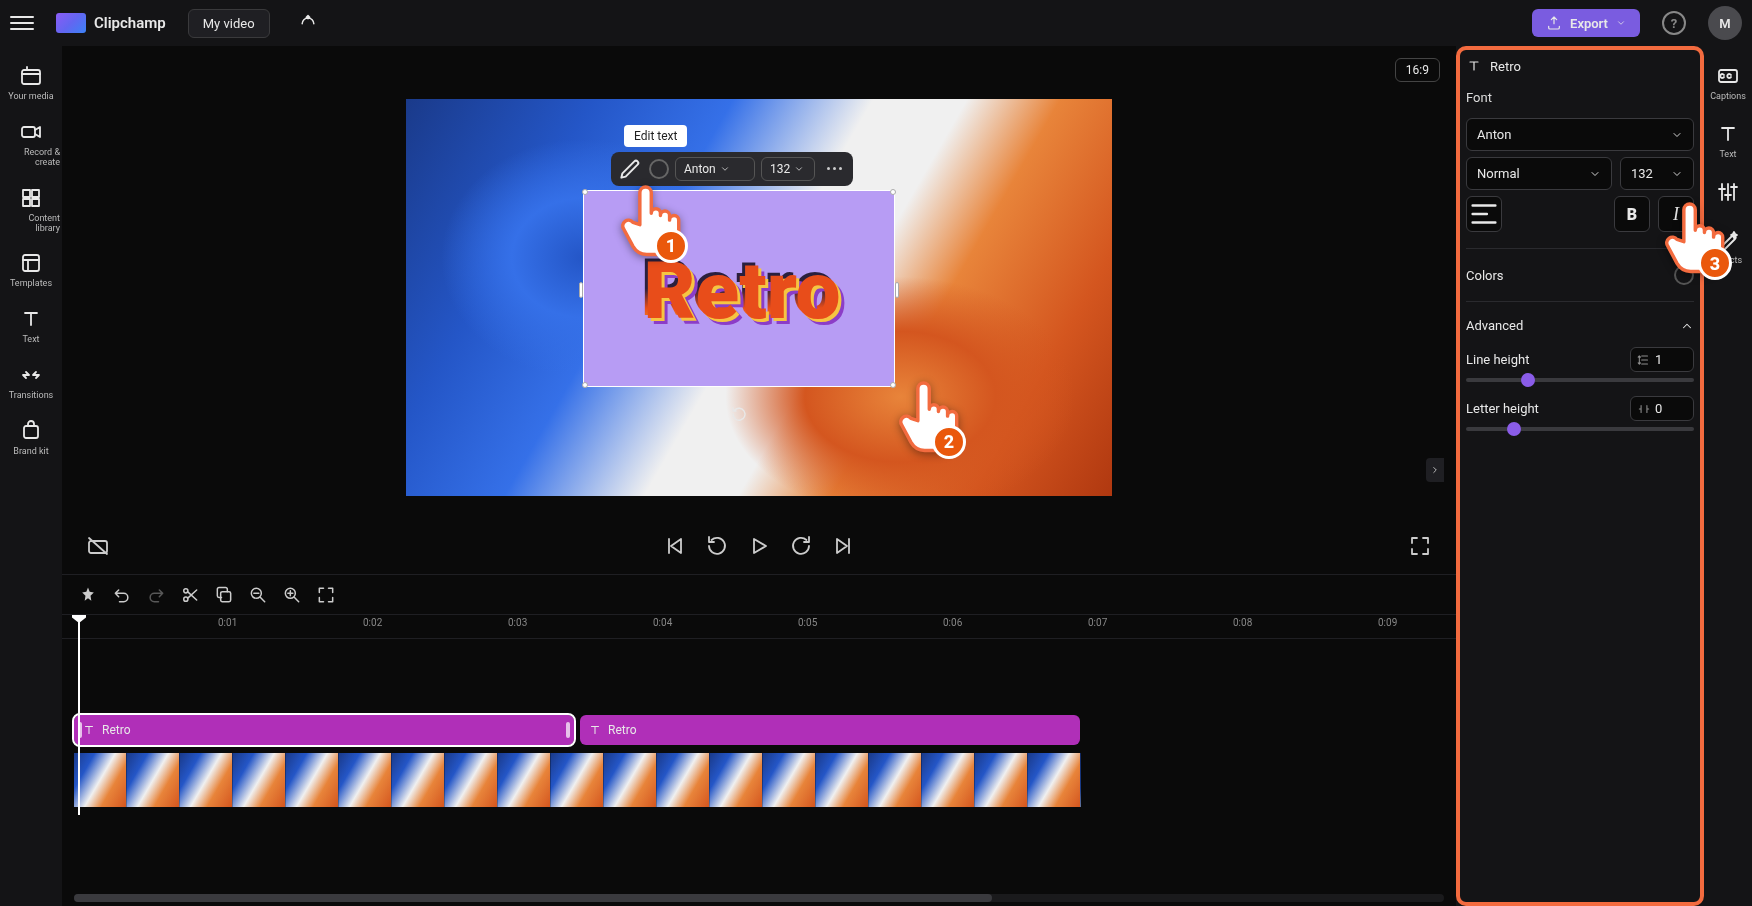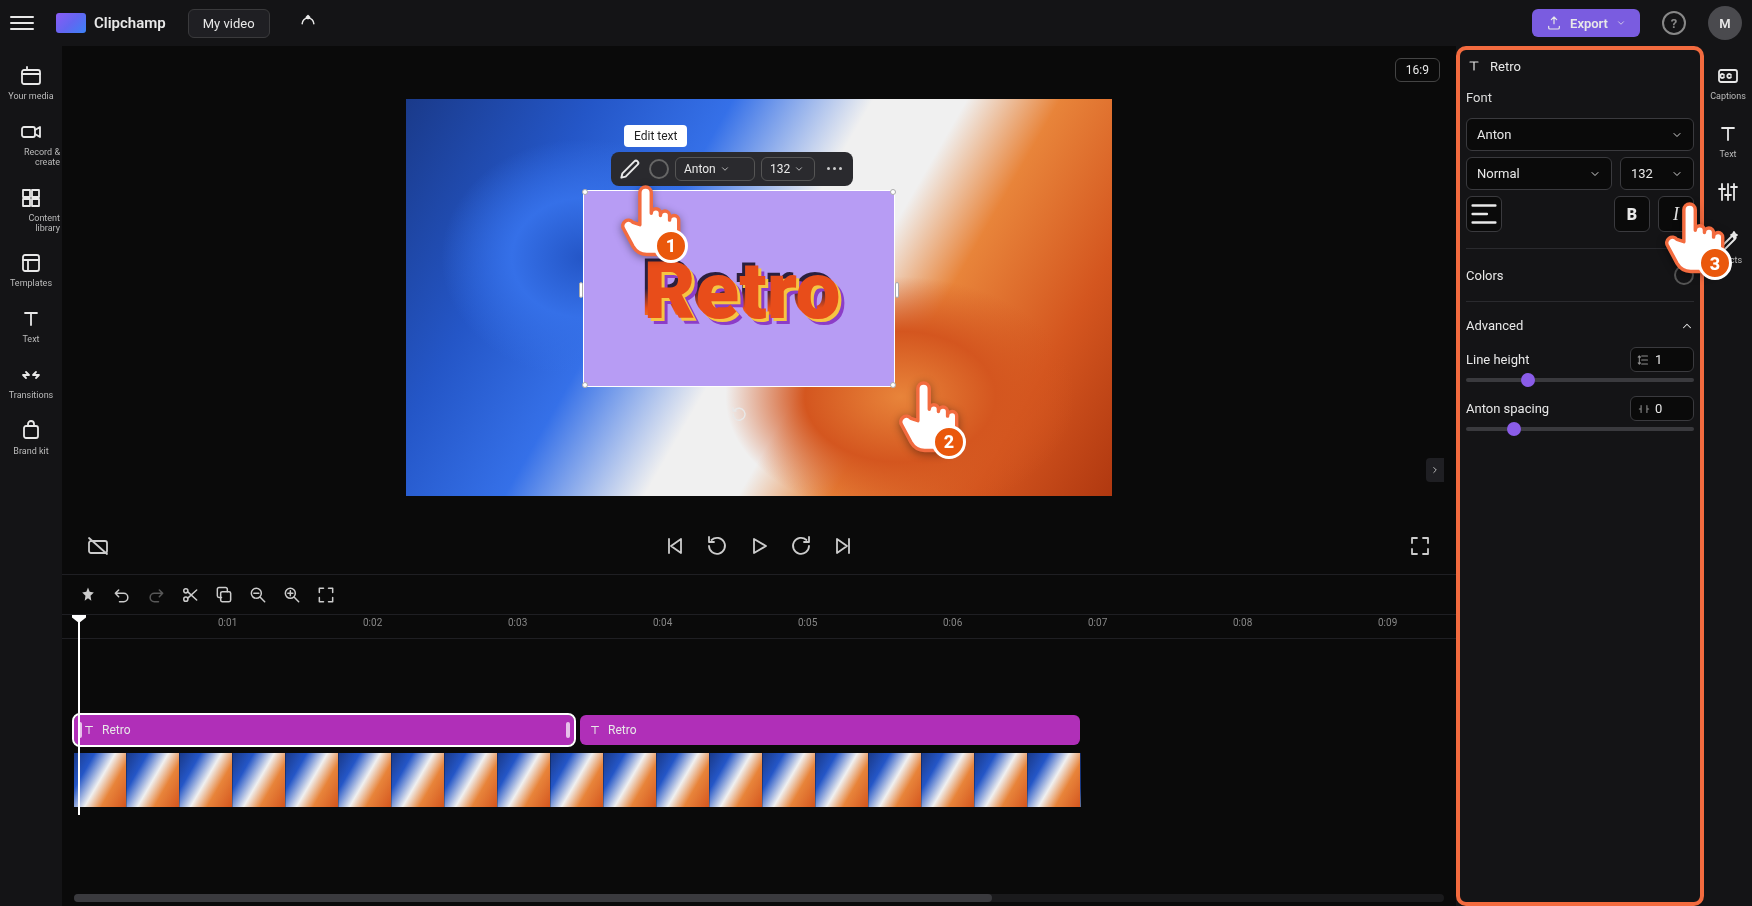--- a/index.html
+++ b/index.html
@@ -512,21 +512,21 @@
             <path d="M8 5 h10 M8 12 h10 M8 19 h10 M4 5 v14 M2 7 l2 -2 2 2 M2 17 l2 2 2 -2"></path>
           </svg>
         <span>1</span>
       </div>
     </div>
     <div class="slider">
         <div class="slider-thumb" style="left:24%"></div>
       </div>
 
     <div class="pn-field">
-      <span>Anton spacing</span>
+      <span>Letter height</span>
       <div class="pn-input">
         <svg viewBox="0 0 24 24">
             <path d="M7 6 v12 M17 6 v12 M4 12 h3 M17 12 h3"></path>
           </svg>
         <span>0</span>
       </div>
     </div>
     <div class="slider">
         <div class="slider-thumb" style="left:18%"></div>
       </div>

